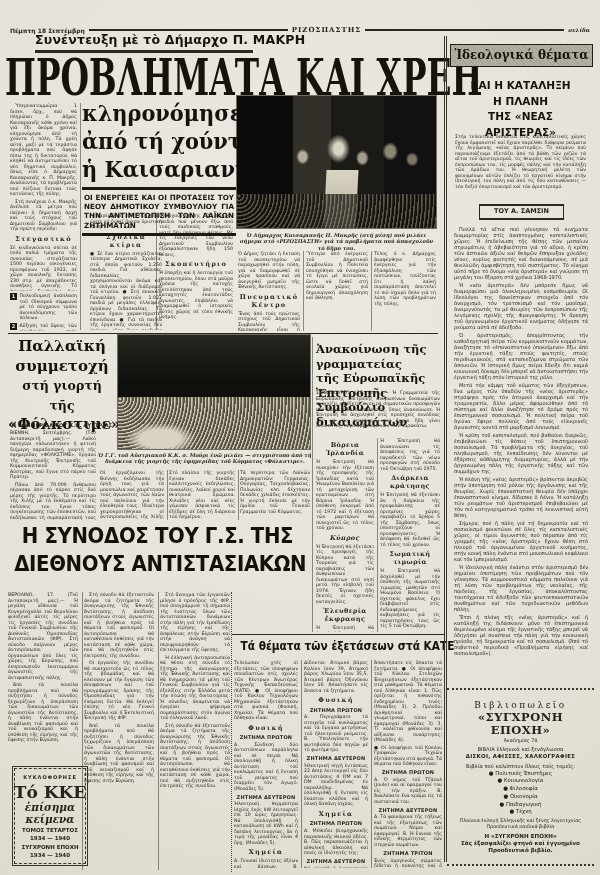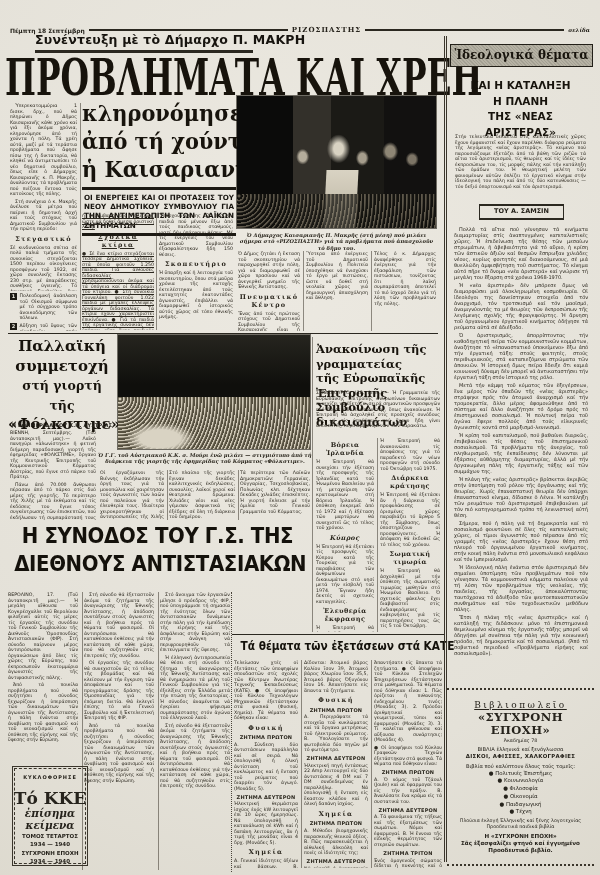--- a/index.html
+++ b/index.html
@@ -47,25 +47,25 @@
   .tabband{background:#b6b2a4;border:1.5px solid #221f18;
     background-image:repeating-linear-gradient(45deg, rgba(0,0,0,.10) 0 1px, transparent 1px 2.4px);
     font:700 12px/21px "DejaVu Serif",serif;text-align:center;color:#17130c;}
   .ideol-line{font:700 10.5px/15.5px "DejaVu Sans",sans-serif;text-align:center;color:#17130c;}
   .ideol-body{font-size:5px;line-height:6px;}
   .byline{border:1px solid #2b2820;border-top-width:2px;border-bottom-width:2px;
     font:700 6.5px/10px "DejaVu Sans",sans-serif;text-align:center;}
   
   .kkebox{border:1px solid #3a352b;outline:1px dashed #3a352b;outline-offset:-3px;text-align:center;}
   .kke-top{font:700 5px/7px "DejaVu Sans",sans-serif;letter-spacing:1px;margin-top:7px;}
-  .kke-title{font:700 17px/19px "DejaVu Serif",serif;margin-top:8px;}
+  .kke-title{font:700 17px/19px "DejaVu Serif",serif;margin-top:2px;}
   .kke-sub{font:italic 700 10.5px/11.5px "DejaVu Serif",serif;}
   .kke-small{font:700 5.5px/7.5px "DejaVu Sans",sans-serif;}
   .bk{text-align:center;}
-  .bk-label{font:400 9px/11px "DejaVu Serif",serif;letter-spacing:2.5px;text-decoration:underline;}
+  .bk-label{font:400 9px/11px "DejaVu Serif",serif;letter-spacing:2.5px;}
   .bk-name{font:700 11.5px/13px "DejaVu Serif",serif;letter-spacing:.5px;}
   .bk-addr{font:400 4.8px/7px "DejaVu Sans",sans-serif;}
   .bk-line{font:400 5.2px/7px "DejaVu Sans",sans-serif;}
   .bk-lineb{font:700 5.4px/7.5px "DejaVu Sans",sans-serif;letter-spacing:.3px;}
   .bk-topic{font:400 5.4px/7.8px "DejaVu Sans",sans-serif;}
   .bk-foot{font:400 4.8px/6.2px "DejaVu Sans",sans-serif;}
   .bk-footb{font:700 5.6px/7px "DejaVu Sans",sans-serif;}
   .dotted-h{border-top:2px dotted #3a352b;}
   
   .ph1{background:
@@ -121,21 +121,21 @@
     <div class="subline">ἡ Καισαριανή</div>
   </div>
   <div class="abs deckbox" style="left:82px;top:187px;width:150px;">ΟΙ ΕΝΕΡΓΕΙΕΣ ΚΑΙ ΟΙ ΠΡΟΤΑΣΕΙΣ ΤΟΥ ΝΕΟΥ ΔΗΜΟΤΙΚΟΥ ΣΥΜΒΟΥΛΙΟΥ ΓΙΑ ΤΗΝ ΑΝΤΙΜΕΤΩΠΙΣΗ ΤΩΝ ΛΑΪΚΩΝ ΖΗΤΗΜΑΤΩΝ</div>
 
   <div class="abs photo ph1" style="left:237px;top:96px;width:199px;height:132px;">
     <div class="abs ph1-podium" style="left:44%;top:56%;width:16%;height:44%;"></div>
     <div class="abs ph1-crowd" style="left:0;bottom:0;width:100%;height:26%;opacity:.85;"></div>
   </div>
   <div class="abs cap" style="left:237px;top:232px;width:199px;">Ὁ Δήμαρχος Καισαριανῆς Π. Μακρῆς (στή μέση) πού μιλάει σήμερα στό «ΡΙΖΟΣΠΑΣΤΗ» γιά τά προβλήματα πού ἀπασχολοῦν τό δῆμο του.</div>
 
-  <div class="abs tiny" style="left:82px;top:213px;width:72px;height:117px;text-decoration:underline;">
+  <div class="abs tiny" style="left:90px;top:213px;width:72px;height:117px;">
     <div class="para nopind">ἡ παρέμβαση τῆς Πολιτείας ὥστε νά δοθεῖ ἄμεσα ὁριστική λύση.</div>
     <div class="sec-serif">Σχολικά κτίρια</div>
     <div class="para nopind">● Σέ ἕνα κτίριο στεγάζονται τέσσερα Δημοτικά Σχολεῖα, στά ὁποῖα φοιτοῦν 1.250 παιδιά. Γιά αἴθουσες διδασκαλίας χρησιμοποιοῦνται ἀκόμα καί τά ὑπόγεια καί οἱ διάδρομοι τοῦ κτιρίου. ● Στή συνοικία Γουναλάκη φοιτοῦν 1.022 παιδιά μέ μεγάλες ἐλλείψεις ὀργάνων διδασκαλίας. Τά κτίρια ἔχουν χαρακτηριστεῖ ἐπικίνδυνα. ● Γιά τά παιδιά τῆς ἐργατικῆς συνοικίας δέν ὑπάρχει οὔτε ἕνας παιδικός σταθμός.</div>
   </div>
   <div class="abs tiny" style="left:159px;top:213px;width:74px;height:117px;">
     <div class="para nopind">Ὑπάρχουν ἐπίσης 120 περίπου παιδιά πού μένουν ἔξω ἀπό τούς παιδικούς σταθμούς, γιατί δέν ὑπάρχουν θέσεις. Μέ τίς ἐνέργειες τοῦ νέου Δημοτικοῦ Συμβουλίου ἐξασφαλίστηκαν ἤδη 150 θέσεις.</div>
     <div class="sec-serif">Σκοπευτήριο</div>
     <div class="para nopind">Ἡ ὕπαρξη καί ἡ λειτουργία τοῦ σκοπευτηρίου, ὅπου στά μαῦρα χρόνια τῆς κατοχῆς ἐκτελέστηκαν ἀπό τούς καταχτητές ἑκατοντάδες ἀγωνιστές, ἐπιβάλλει νά διαμορφωθεῖ ὁ ἱστορικός αὐτός χῶρος σέ τόπο ἐθνικῆς μνήμης.</div>
   </div>
   <div class="abs tiny" style="left:238px;top:251px;width:62px;height:80px;">

